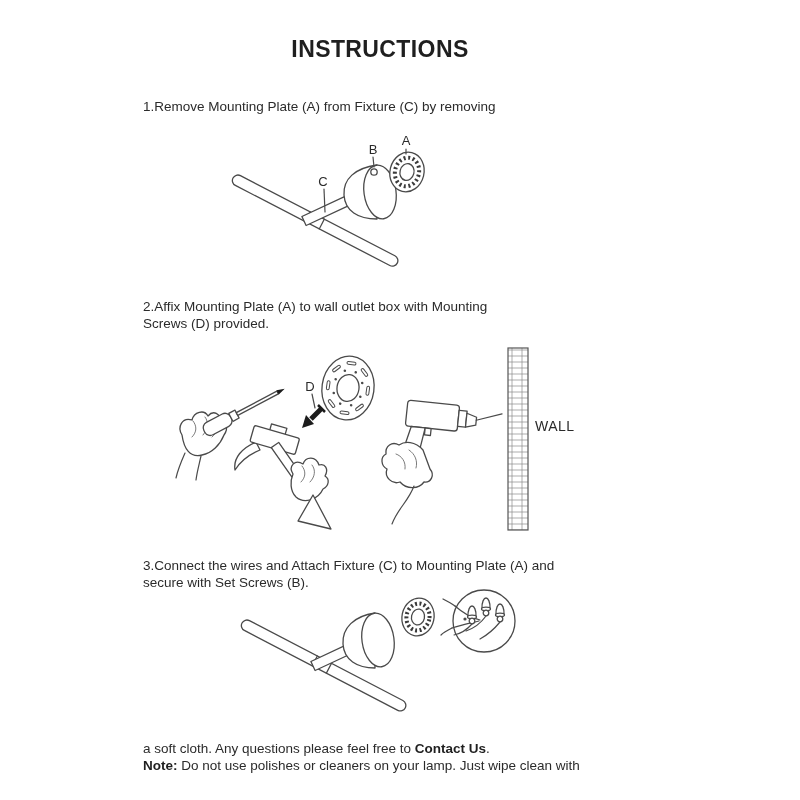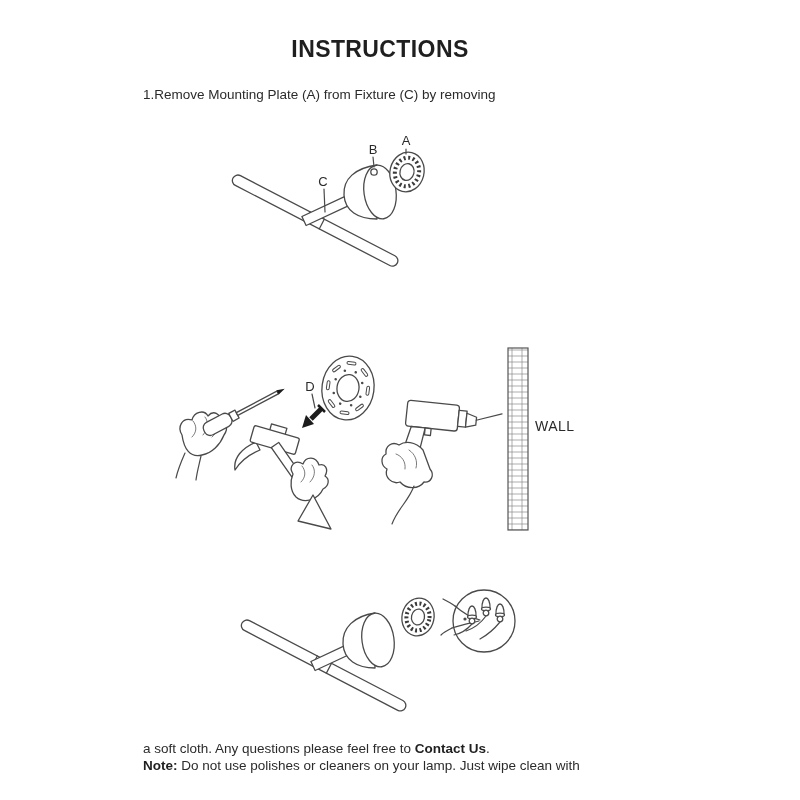--- a/index.html
+++ b/index.html
@@ -1,21 +1,21 @@
 <!DOCTYPE html>
 <html><head>
 <meta charset="utf-8">
 <style>
   html,body{margin:0;padding:0;background:#fff;}
   .page{position:relative;width:800px;height:800px;background:#ffffff;overflow:hidden;
         font-family:"Liberation Sans",sans-serif;color:#2b2b2b;}
   .title{position:absolute;top:36px;left:0;width:760px;text-align:center;
          font-size:23px;font-weight:bold;letter-spacing:.4px;color:#1f1f1f;}
   .step-text{position:absolute;left:143px;font-size:13.5px;line-height:16.5px;color:#2b2b2b;}
-  .step-1{top:87px;} .step-2{top:299px;} .step-3{top:558px;}
+  .step-1{top:99px;} .step-2{top:299px;} .step-3{top:558px;}
   .note{position:absolute;left:143px;top:741px;font-size:13.5px;line-height:16.5px;}
   .b{font-weight:bold;color:#1f1f1f;}
   .diagram{position:absolute;}
   .d1{left:225px;top:122px;} .d2{left:172px;top:338px;} .d3{left:228px;top:585px;}
   .shape{fill:#ffffff;stroke:#4a4a4a;stroke-width:1.3;stroke-linejoin:round;stroke-linecap:round;}
   .ln{fill:none;stroke:#4a4a4a;stroke-width:1.2;stroke-linecap:round;stroke-linejoin:round;}
   .thin{fill:none;stroke:#6b6b6b;stroke-width:.9;stroke-linecap:round;}
   .speck{fill:none;stroke:#3a3a3a;stroke-width:4;}
   .dark{fill:#1c1c1c;stroke:none;}
   .dot{fill:#4a4a4a;stroke:none;}
@@ -58,20 +58,24 @@
     </g>
 
     <line class="ln" x1="181" y1="27" x2="181" y2="32"></line>
     <text class="lbl" x="181" y="23" text-anchor="middle">A</text>
     <line class="ln" x1="148" y1="35" x2="149" y2="45"></line>
     <text class="lbl" x="148" y="32" text-anchor="middle">B</text>
     <line class="ln" x1="99" y1="67" x2="100" y2="90"></line>
     <text class="lbl" x="98" y="64" text-anchor="middle">C</text>
   </svg>
 
+  <div class="step-text step-2">
+    <div>2.Affix Mounting Plate (A) to wall outlet box with Mounting</div>
+    <div>Screws (D) provided.</div>
+  </div>
 
   <svg class="diagram d2" width="430" height="205" viewBox="0 0 430 205">
     <defs>
       <pattern id="wallgrid" width="10" height="6" patternUnits="userSpaceOnUse">
         <rect x="0" y="0" width="10" height="6" fill="#ffffff" stroke="#8a8a8a" stroke-width="0.7"></rect>
       </pattern>
       <pattern id="hatch" width="5" height="5" patternUnits="userSpaceOnUse">
         <rect width="5" height="5" fill="#ffffff"></rect>
         <path d="M0,5 L5,0" stroke="#9a9a9a" stroke-width="0.7"></path>
       </pattern>
@@ -154,20 +158,24 @@
       <path class="thin" d="M237,112 C243,116 246,123 244,130"></path>
       <path class="ln" d="M242,148 C236,164 226,170 220,186" stroke-width="1.4"></path>
     </g>
 
     <g>
       <rect x="336" y="10" width="20" height="182" fill="url(#wallgrid)" stroke="#555" stroke-width="1.2"></rect>
       <text class="wall-lbl" x="363" y="93">WALL</text>
     </g>
   </svg>
 
+  <div class="step-text step-3">
+    <div>3.Connect the wires and Attach Fixture (C) to Mounting Plate (A) and</div>
+    <div>secure with Set Screws (B).</div>
+  </div>
 
   <svg class="diagram d3" width="320" height="138" viewBox="0 0 320 138">
     <g transform="translate(14,38) rotate(27.5)">
       <rect class="shape" x="0" y="-5.5" width="184" height="11" rx="5.5"></rect>
       <g>
         <line class="ln" x1="82" y1="-5.5" x2="82" y2="5.5"></line>
         <line class="ln" x1="98" y1="-5.5" x2="98" y2="5.5"></line>
       </g>
     </g>
     <g transform="translate(85,81) rotate(-25)">

